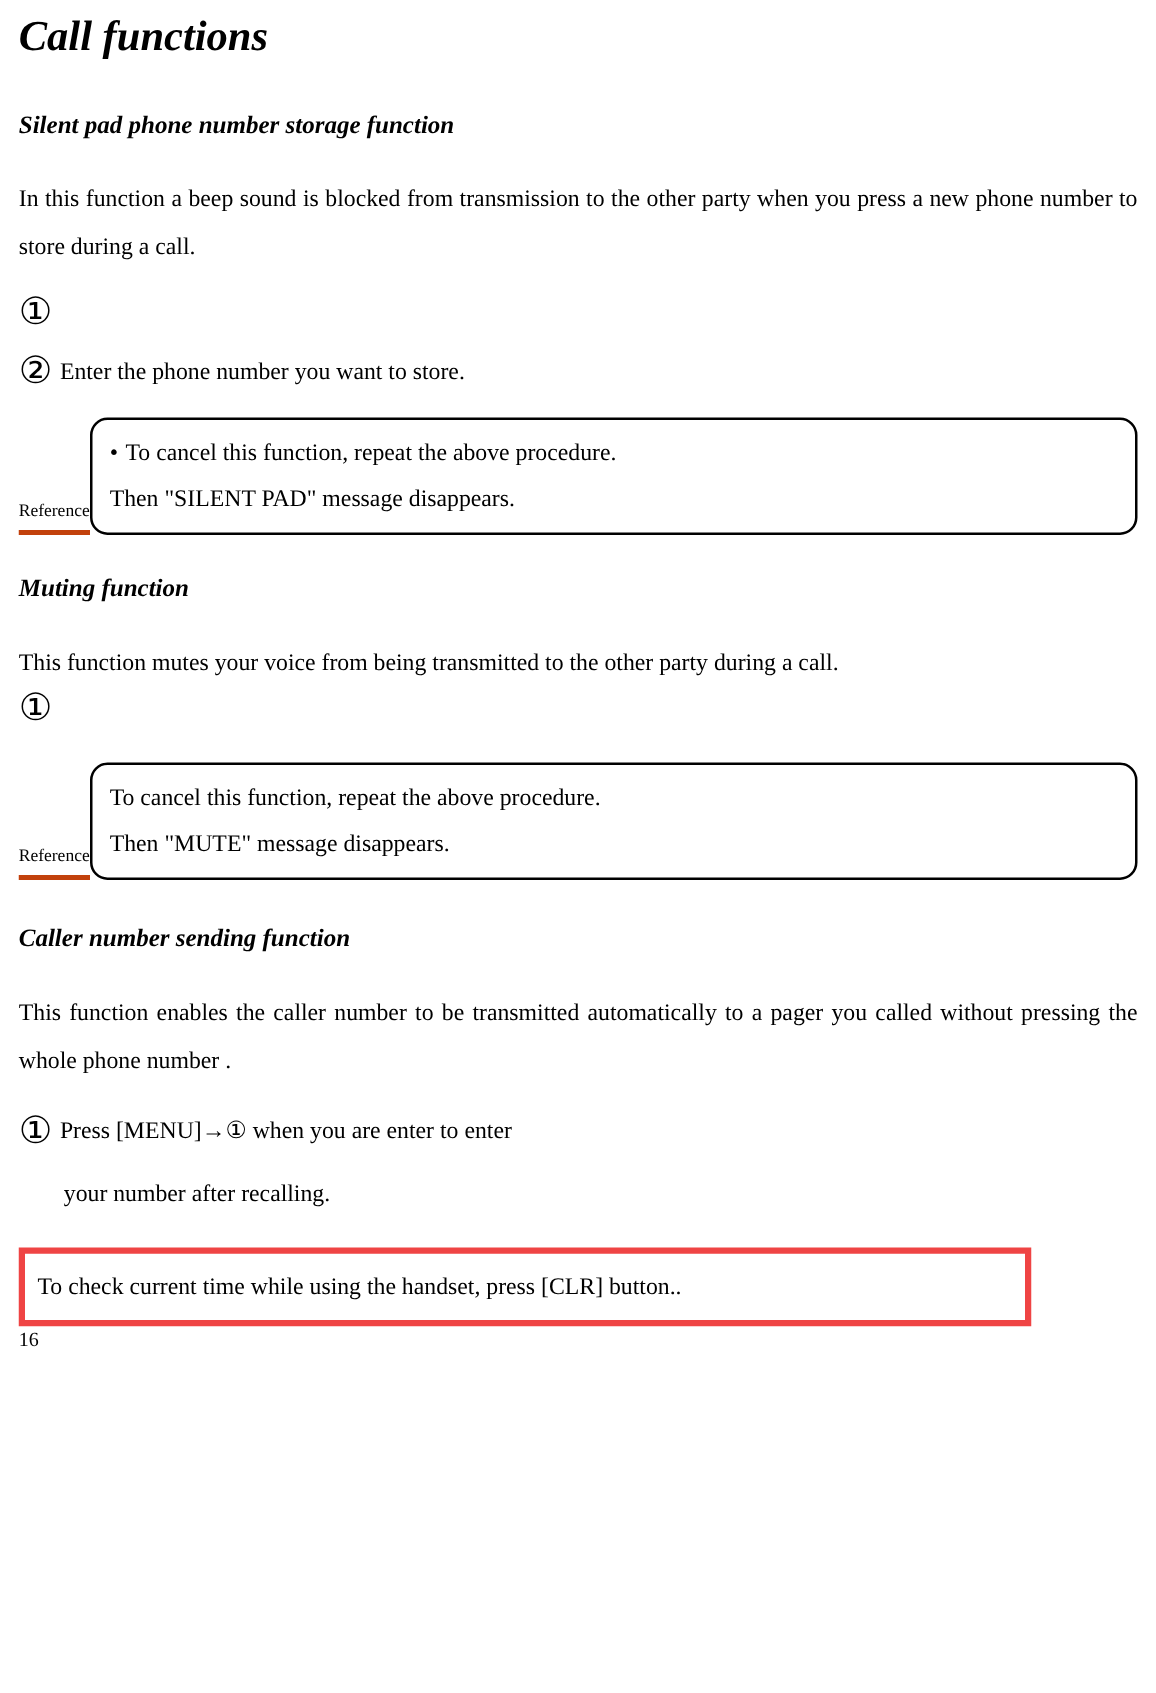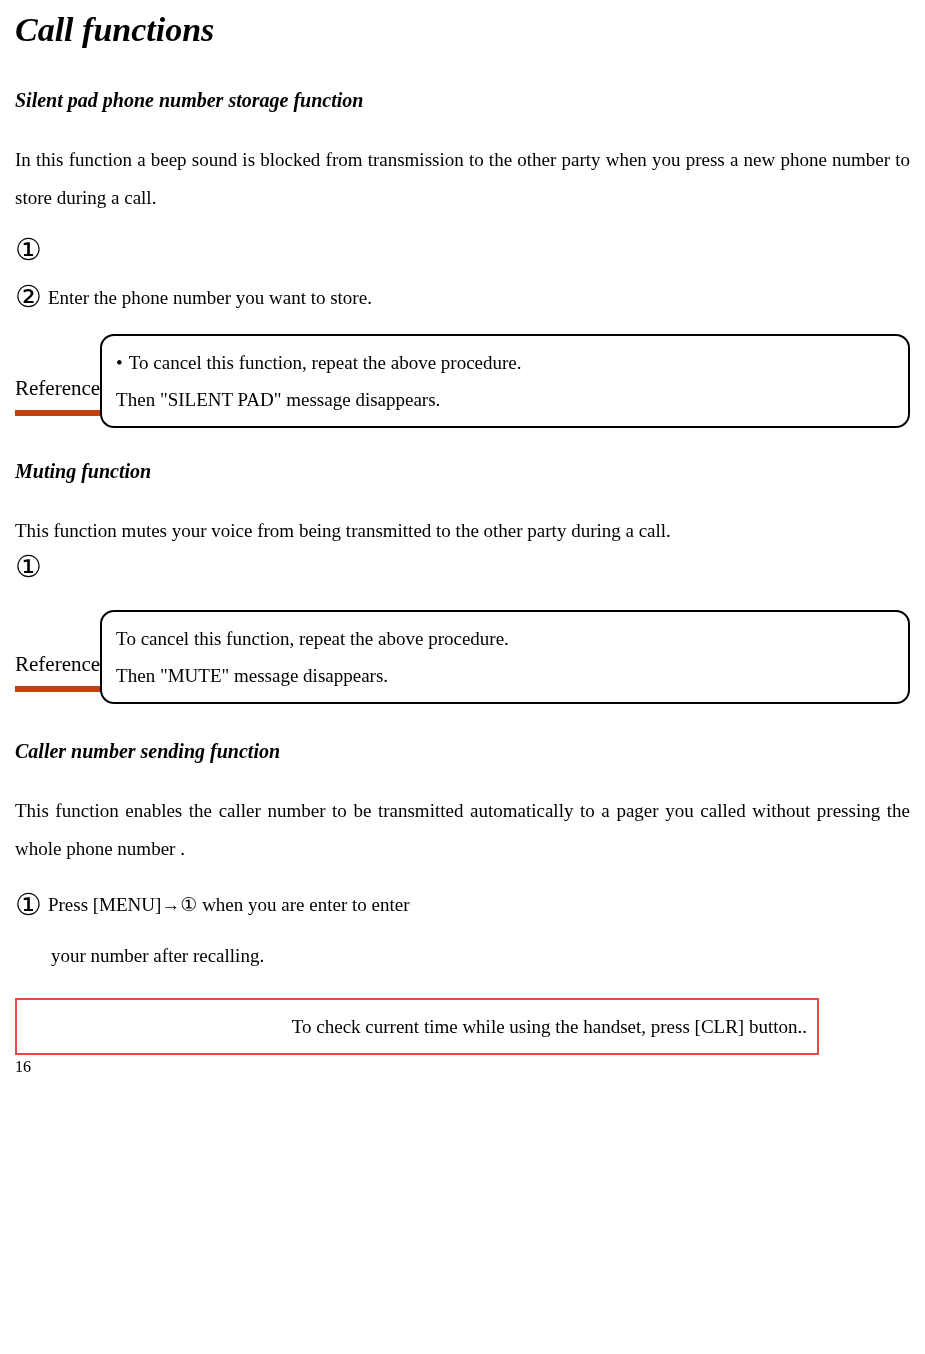--- a/index.html
+++ b/index.html
@@ -47,48 +47,46 @@
     .step-indent {
       padding-left: 36px;
       margin: 0 0 20px 0;
     }
     .ref-row {
       display: flex;
       align-items: center;
       margin: 18px 0 30px 0;
     }
     .ref-label {
-      font-size: 21px;
-      border-bottom: 6px solid #c2410c;
+      font-size: 14px;
+      border-bottom: 4px solid #c2410c;
       padding-bottom: 1px;
       margin-right: 0;
       align-self: flex-end;
-      margin-bottom: 12px;
     }
     .ref-box {
       border: 2px solid #000;
       border-radius: 14px;
       padding: 8px 14px 8px 14px;
       flex: 1;
       margin-left: 0;
       line-height: 1.95;
     }
     .bullet-row {
       display: flex;
       gap: 6px;
     }
     .bullet-dot {
       flex-shrink: 0;
     }
     .footer-box {
-      border: 2px solid #ef4444;
+      border: 5px solid #ef4444;
       padding: 8px 10px;
       width: 780px;
       margin: 24px 0 0 0;
-      text-align: right;
     }
     .page-num {
       text-align: left;
       font-size: 16px;
       margin-top: -4px;
       position: relative;
       z-index: -1;
     }
     .mt-large { margin-top: 34px; }
   </style>

